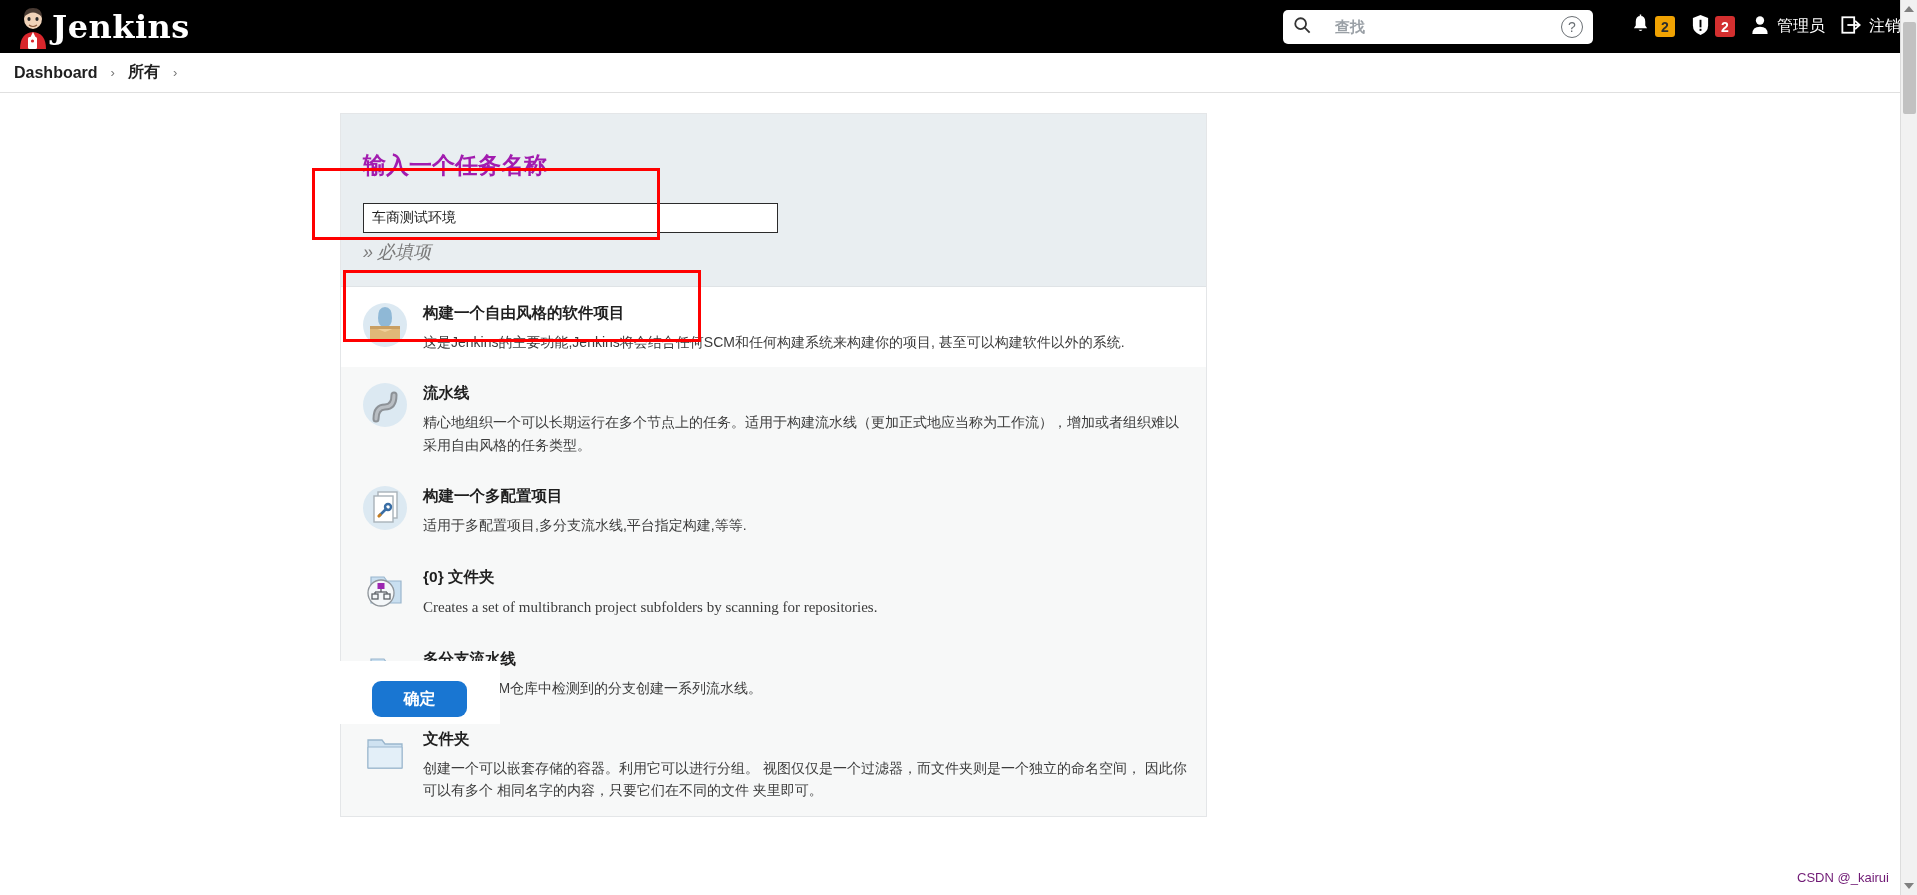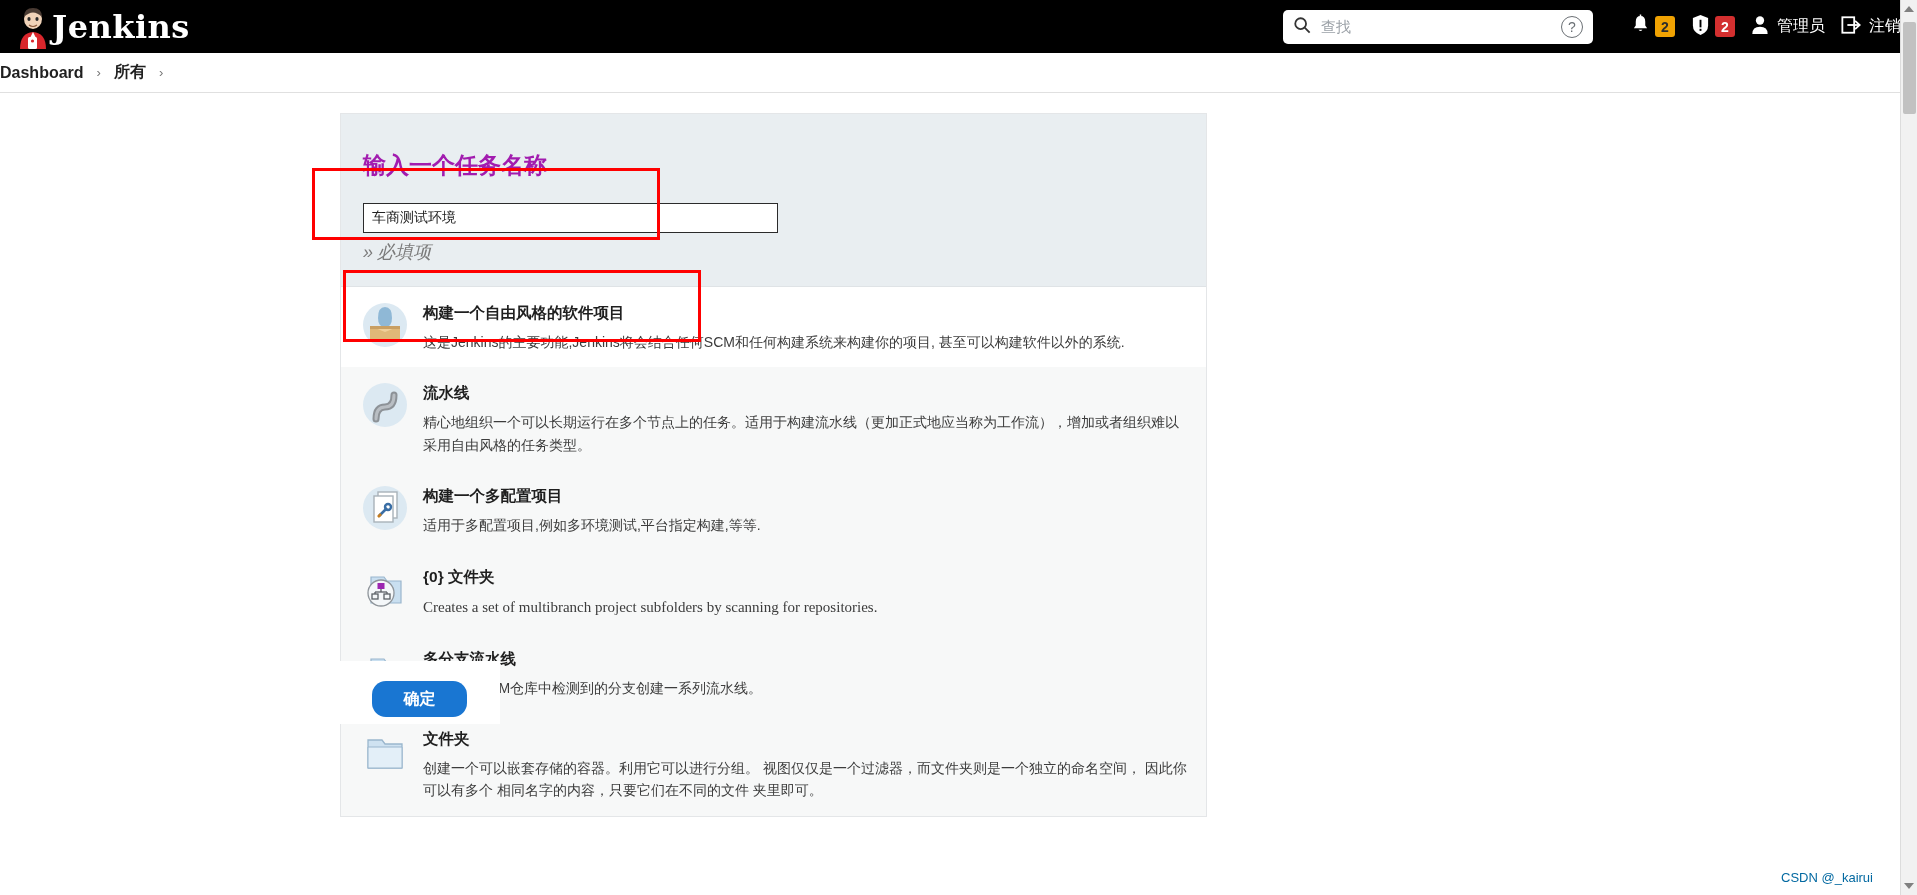--- a/index.html
+++ b/index.html
@@ -29,22 +29,23 @@
     position:absolute; right:16px; top:0; height:53px;
     display:flex; align-items:center; gap:0px;
   }
   .search-wrap {
     width:310px; height:34px; background:#ffffff; border-radius:5px;
     display:flex; align-items:center; padding:0 10px; position:relative;
     margin-right:22px;
   }
   .search-input {
     border:none; outline:none; flex:1; font-size:15px; color:#3b82f6;
-    font-family:"Liberation Sans", sans-serif; margin-left:8px;
+    font-family:"Liberation Sans", sans-serif; margin-left:22px;
     background:transparent;
+    font-weight:bold;
   }
   .search-input::placeholder { color:#9aa0a6; }
   .help-badge {
     width:22px; height:22px; border-radius:50%;
     border:1.6px solid #6b7075; color:#6b7075; font-size:14px;
     display:flex; align-items:center; justify-content:center;
     flex:0 0 auto;
   }
   .hdr-item {
     display:flex; align-items:center; color:#ffffff;
@@ -57,21 +58,21 @@
     margin-left:5px;
   }
   .badge-orange { background:#f0a202; color:#2b2b2b; }
   .badge-red { background:#d32f2f; }
   .hdr-label { margin-left:8px; font-size:16px; }
 
   
   .breadcrumb-bar {
     position:absolute; top:53px; left:0; width:1917px; height:40px;
     background:#ffffff; border-bottom:1px solid #e0e0e0;
-    display:flex; align-items:center; 
+    display:flex; align-items:center; padding-left:14px;
   }
   .crumb { font-size:16px; color:#1f1f1f; font-weight:600; }
   .crumb-sep { color:#777; margin:0 13px; font-size:13px; }
 
   
   .content {
     position:absolute; top:93px; left:0; width:1900px; height:802px;
     background:#ffffff;
   }
   .dialog {
@@ -114,21 +115,21 @@
     position:absolute; border:3px solid #ff0000; pointer-events:none; z-index:40;
   }
 
   
   .ok-overlay {
     position:absolute; left:340px; top:568px; width:160px; height:63px;
     background:#ffffff; z-index:30;
   }
   .ok-button {
     position:absolute; left:372px; top:588px; width:95px; height:36px;
-    background:#1976d2; color:#ffffff; border:none; border-radius:14px;
+    background:#1976d2; color:#ffffff; border:none; border-radius:9px;
     font-size:16px; font-weight:bold; cursor:pointer; z-index:31;
     font-family:"Liberation Sans", sans-serif;
   }
 
   
   .scrollbar {
     position:absolute; right:0; top:0; width:17px; height:895px;
     background:#f1f1f1; border-left:1px solid #dcdcdc; z-index:50;
   }
   .scroll-arrow {
@@ -136,22 +137,22 @@
     border-left:5px solid transparent; border-right:5px solid transparent;
   }
   .scroll-up { top:6px; border-bottom:6px solid #808080; }
   .scroll-down { bottom:6px; border-top:6px solid #808080; }
   .scroll-thumb {
     position:absolute; left:2px; top:22px; width:13px; height:92px;
     background:#c1c1c1; border-radius:2px;
   }
 
   .watermark {
-    position:absolute; right:44px; bottom:10px;
-    font-size:13px; color:#0369a1; z-index:20;
+    position:absolute; right:28px; bottom:10px;
+    font-size:13px; color:#701a75; z-index:20;
   }
 </style>
 </head>
 <body>
 
 <div class="app-header">
   <div class="brand">
     <span class="brand-logo">
       <svg width="38" height="42" viewBox="0 0 38 42">
         <ellipse cx="19" cy="12" rx="9" ry="10" fill="#f0d2b8"></ellipse>
@@ -283,21 +284,21 @@
             <circle cx="24" cy="24" r="22" fill="#dce9f2"></circle>
             <rect x="17" y="8" width="19" height="26" fill="#ffffff" stroke="#a9b2ba" stroke-width="1.4"></rect>
             <rect x="13" y="12" width="19" height="26" fill="#ffffff" stroke="#a9b2ba" stroke-width="1.4"></rect>
             <path d="M18 32 l8 -8" stroke="#3a6ea5" stroke-width="2.6"></path>
             <circle cx="27" cy="23" r="3" fill="none" stroke="#3a6ea5" stroke-width="2.4"></circle>
             <path d="M17 33 l3 -3" stroke="#c47c1f" stroke-width="2.6"></path>
           </svg>
         </span>
         <div class="item-body">
           <div class="item-title">构建一个多配置项目</div>
-          <div class="item-desc">适用于多配置项目,例如多环境测试,平台指定构建,等等.</div>
+          <div class="item-desc">适用于多配置项目,多分支流水线,平台指定构建,等等.</div>
         </div>
       </div>
 
       <div class="item">
         <span class="item-icon">
           <svg width="48" height="48" viewBox="0 0 48 48">
             <path d="M10 12 h13 l3 4 h14 v22 h-30 z" fill="#c9dff0" stroke="#9ab6cd" stroke-width="1.2"></path>
             <circle cx="20" cy="28" r="13" fill="#f4f7f9" stroke="#8f959b" stroke-width="1.3"></circle>
             <rect x="16.5" y="18" width="7" height="6" fill="#9c27b0"></rect>
             <rect x="11" y="29" width="6" height="5" fill="none" stroke="#5b6166" stroke-width="1.3"></rect>

